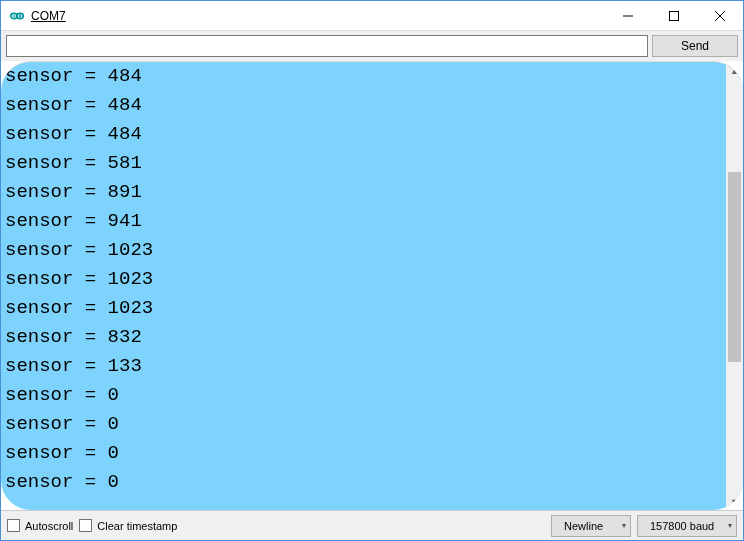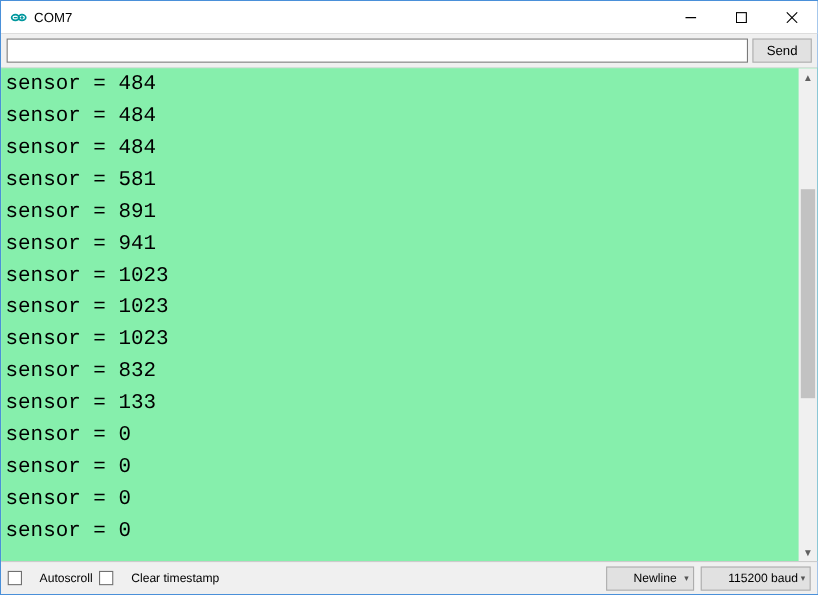--- a/index.html
+++ b/index.html
@@ -18,20 +18,21 @@
     flex-direction: column;
     background: #fff;
   }
   .titlebar {
     height: 30px;
     background: #fff;
     display: flex;
     align-items: center;
     padding: 0 0 0 8px;
     border-bottom: 1px solid #ddd;
+    text-decoration: underline;
   }
   .app-icon {
     width: 16px; height: 16px;
     margin-right: 6px;
     display: flex; align-items: center; justify-content: center;
   }
   .title-text {
     flex: 1;
     font-size: 12px;
     color: #000;
@@ -58,33 +59,34 @@
     flex: 1;
     height: 22px;
     border: 1px solid #7a7a7a;
     background: #fff;
     padding: 0 4px;
     font-size: 12px;
     outline: none;
   }
   .btn {
     height: 22px;
-    padding: 0 12px;
+    padding: 0 28px;
     background: #e1e1e1;
     border: 1px solid #adadad;
     font-size: 12px;
     cursor: pointer;
     text-align: right;
   }
   .output-area {
     flex: 1;
     position: relative;
-    background: #86efac;
+    background: #7dd3fc;
     overflow: hidden;
     border-top: 1px solid #ddd;
+    border-radius: 30px;
   }
   .output-text {
     position: absolute;
     left: 4px; top: 0; right: 18px; bottom: 0;
     font-family: "Courier New", monospace;
     font-size: 19px;
     line-height: 29px;
     white-space: pre;
     color: #000;
     overflow: hidden;
@@ -116,37 +118,37 @@
     background: #f0f0f0;
     border-top: 1px solid #ccc;
     display: flex;
     align-items: center;
     padding: 0 6px;
     gap: 6px;
   }
   .checkbox-wrap {
     display: flex;
     align-items: center;
-    gap: 16px;
+    gap: 5px;
     font-size: 11px;
     color: #000;
   }
   .checkbox {
     width: 13px; height: 13px;
     border: 1px solid #707070;
     background: #fff;
   }
   .spacer { flex: 1; }
   .select {
     height: 22px;
     background: #e1e1e1;
     border: 1px solid #adadad;
     display: flex;
     align-items: center;
-    padding: 0 4px 0 24px;
+    padding: 0 4px 0 12px;
     font-size: 11px;
     gap: 1px;
     min-width: 80px;
     justify-content: space-between;
   }
   .select .chev {
     font-size: 8px;
     color: #555;
   }
 </style>
@@ -224,18 +226,18 @@
     <label class="checkbox-wrap">
       <span class="checkbox"></span>
       <span>Clear timestamp</span>
     </label>
     <div class="spacer"></div>
     <div class="select">
       <span>Newline</span>
       <span class="chev">▾</span>
     </div>
     <div class="select" style="min-width:100px">
-      <span>115200 baud</span>
+      <span>157800 baud</span>
       <span class="chev">▾</span>
     </div>
   </div>
 
 </div>
 
 </body></html>

